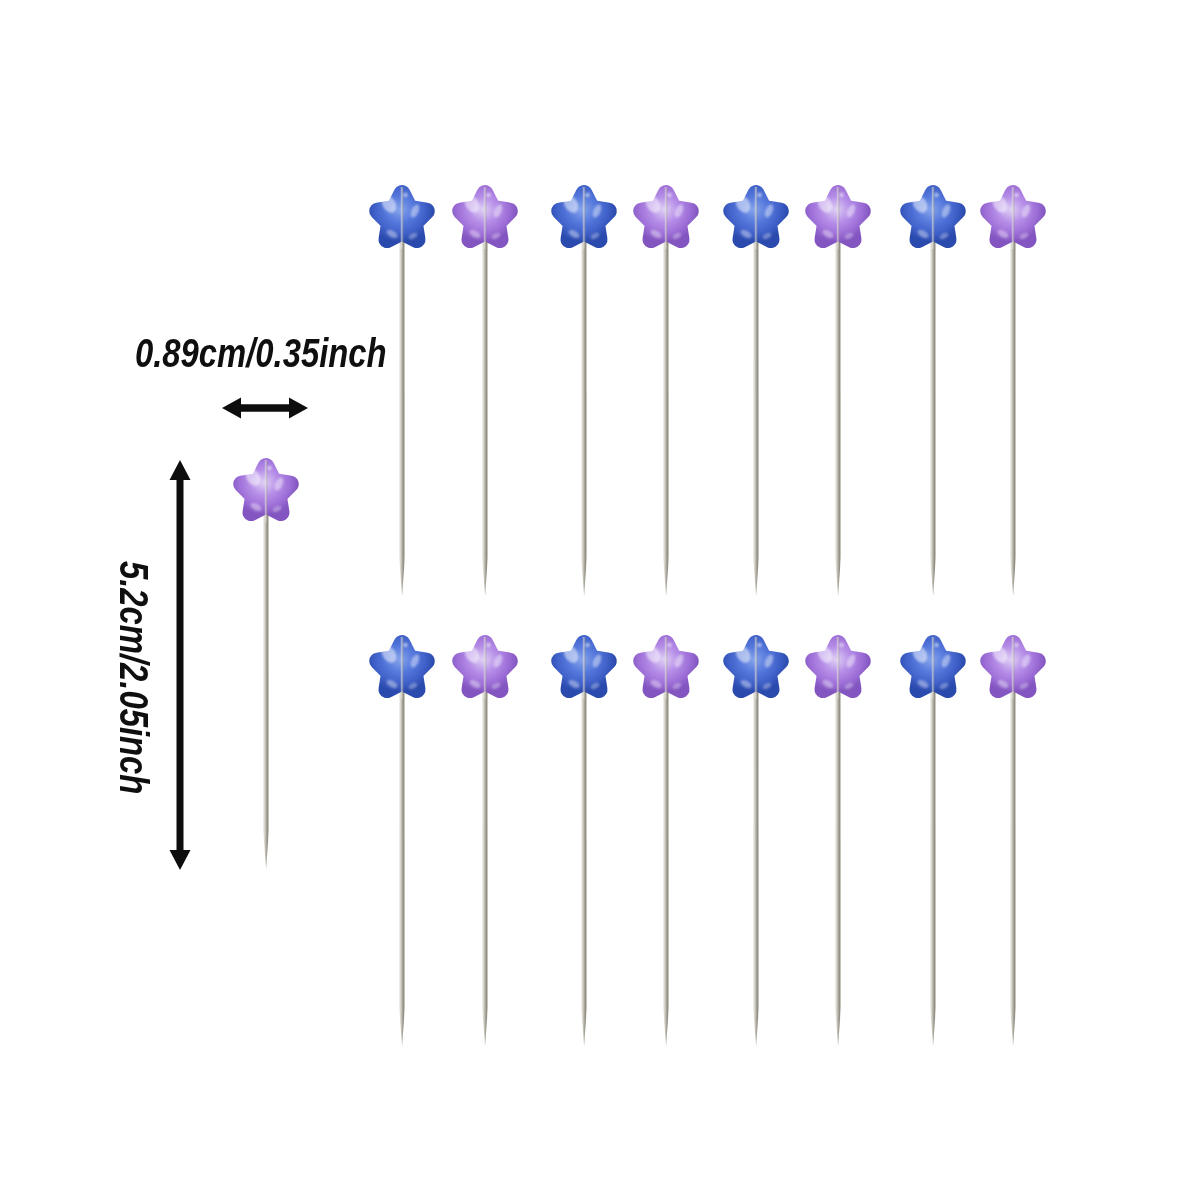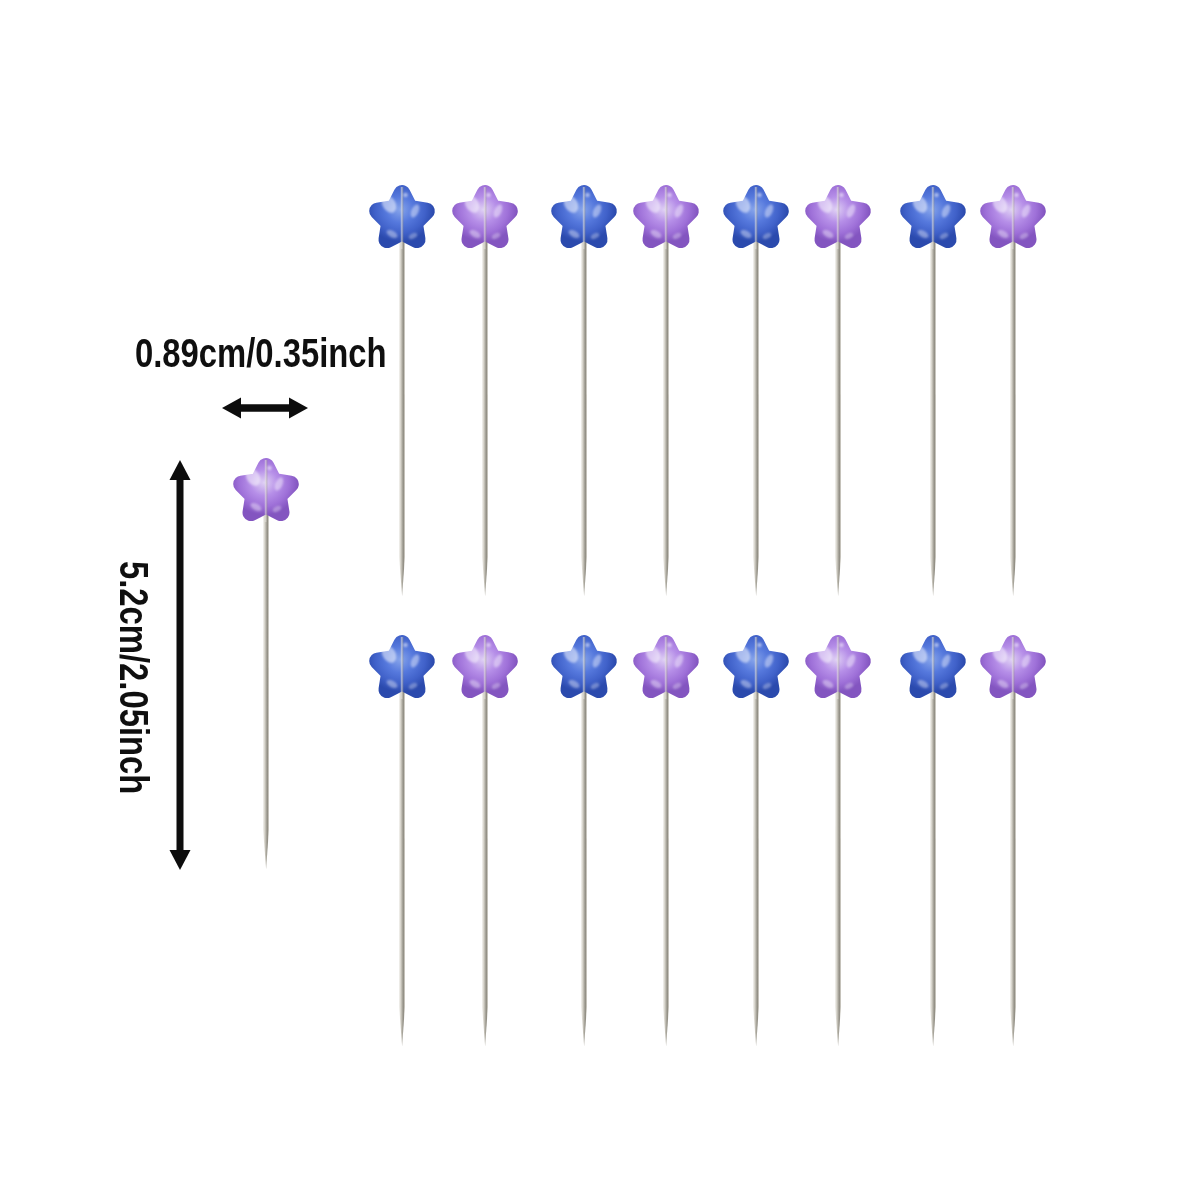--- a/index.html
+++ b/index.html
@@ -1,17 +1,17 @@
 <!DOCTYPE html>
 <html><head>
 <meta charset="utf-8">
 <style>
   html,body{margin:0;padding:0;background:#ffffff;}
   .canvas{position:relative;width:1200px;height:1200px;background:#ffffff;overflow:hidden;
-          font-family:"Liberation Sans",sans-serif;}
+          font-family:"Liberation Sans",sans-serif;font-style:italic;}
   .pin{position:absolute;}
   .label{position:absolute;font-weight:700;font-size:40px;line-height:40px;color:#0f0f0f;
          white-space:nowrap;letter-spacing:0;}
   .label-width{left:135px;top:333px;transform:scaleX(0.82);transform-origin:0 0;}
   .label-length{left:154px;top:561px;transform:rotate(90deg) scaleX(0.82);transform-origin:0 0;}
   .arrow{position:absolute;}
   .arrow-h{left:220px;top:391px;}
   .arrow-v{left:164px;top:458px;}
   .arrow line{stroke:#0d0d0d;}
   .arrow polygon{fill:#0d0d0d;}

